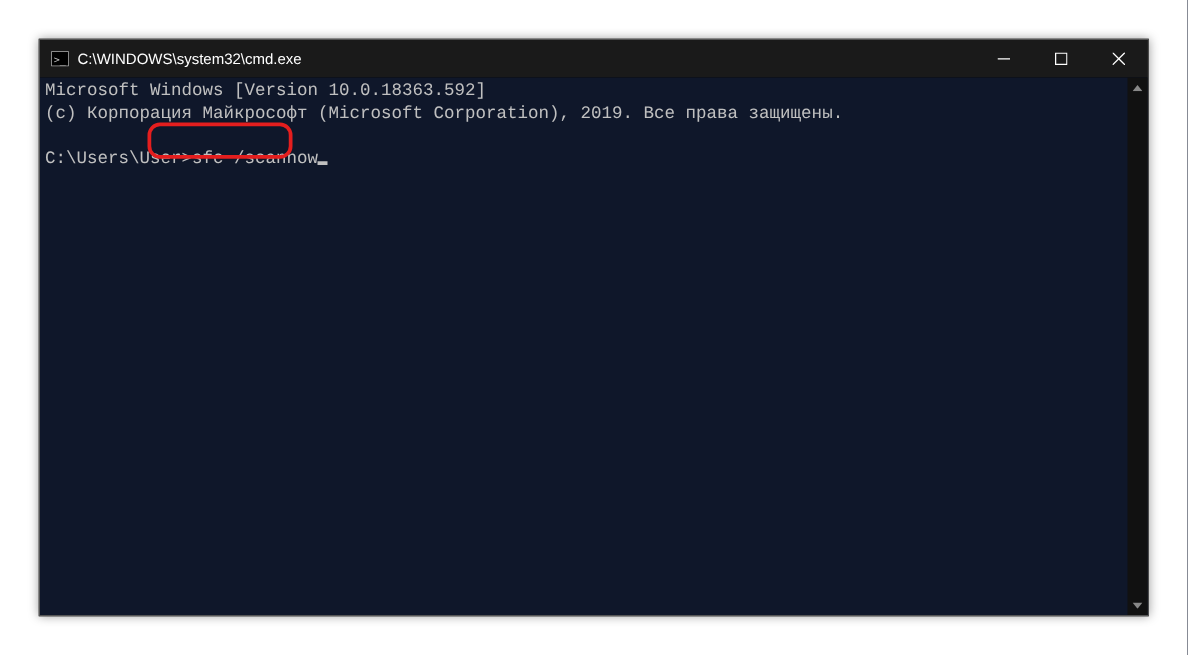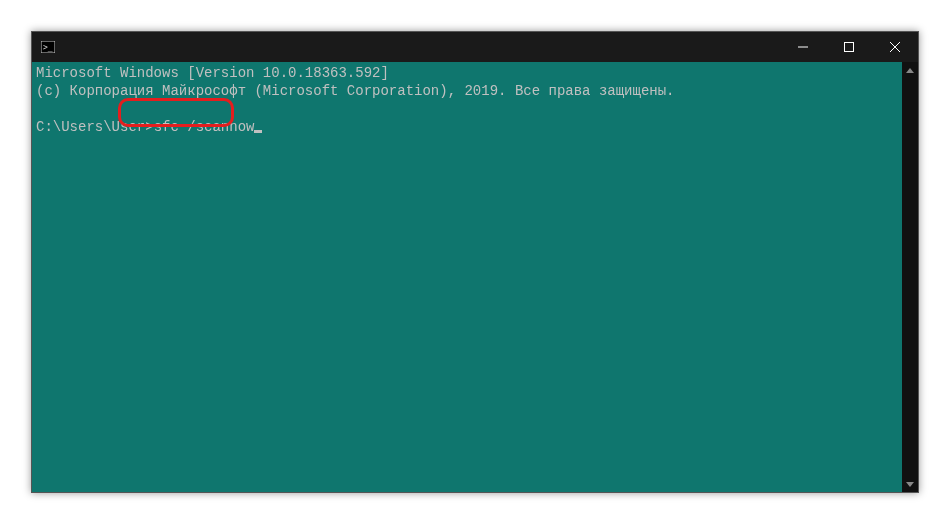--- a/index.html
+++ b/index.html
@@ -56,21 +56,21 @@
       display: flex;
       align-items: center;
       justify-content: center;
       color: #fff;
       cursor: default;
     }
     .win-btn svg { display: block; }
     .console-wrap {
       flex: 1 1 auto;
       position: relative;
-      background: #0f766e;
+      background: #0f172a;
       display: flex;
     }
     .console {
       flex: 1 1 auto;
       padding: 2px 4px;
       font-family: Consolas, "Courier New", monospace;
       font-size: 14px;
       line-height: 18px;
       color: #c0c0c0;
       white-space: pre;
@@ -117,20 +117,21 @@
 <body>
 
 <div class="window">
   <div class="titlebar">
     <span class="titlebar-icon">
       <svg width="14" height="12" viewBox="0 0 14 12">
         <rect x="0" y="0" width="14" height="12" fill="#000" stroke="#ccc" stroke-width="1"></rect>
         <text x="2" y="9" font-size="8" fill="#ccc" font-family="monospace">&gt;_</text>
       </svg>
     </span>
+    <span class="titlebar-title">C:\WINDOWS\system32\cmd.exe</span>
     <span class="titlebar-spacer"></span>
     <div class="win-controls">
       <div class="win-btn">
         <svg width="10" height="10" viewBox="0 0 10 10">
             <line x1="0" y1="5" x2="10" y2="5" stroke="#fff" stroke-width="1"></line>
           </svg>
       </div>
       <div class="win-btn">
         <svg width="10" height="10" viewBox="0 0 10 10">
             <rect x="0.5" y="0.5" width="9" height="9" fill="none" stroke="#fff" stroke-width="1"></rect>

